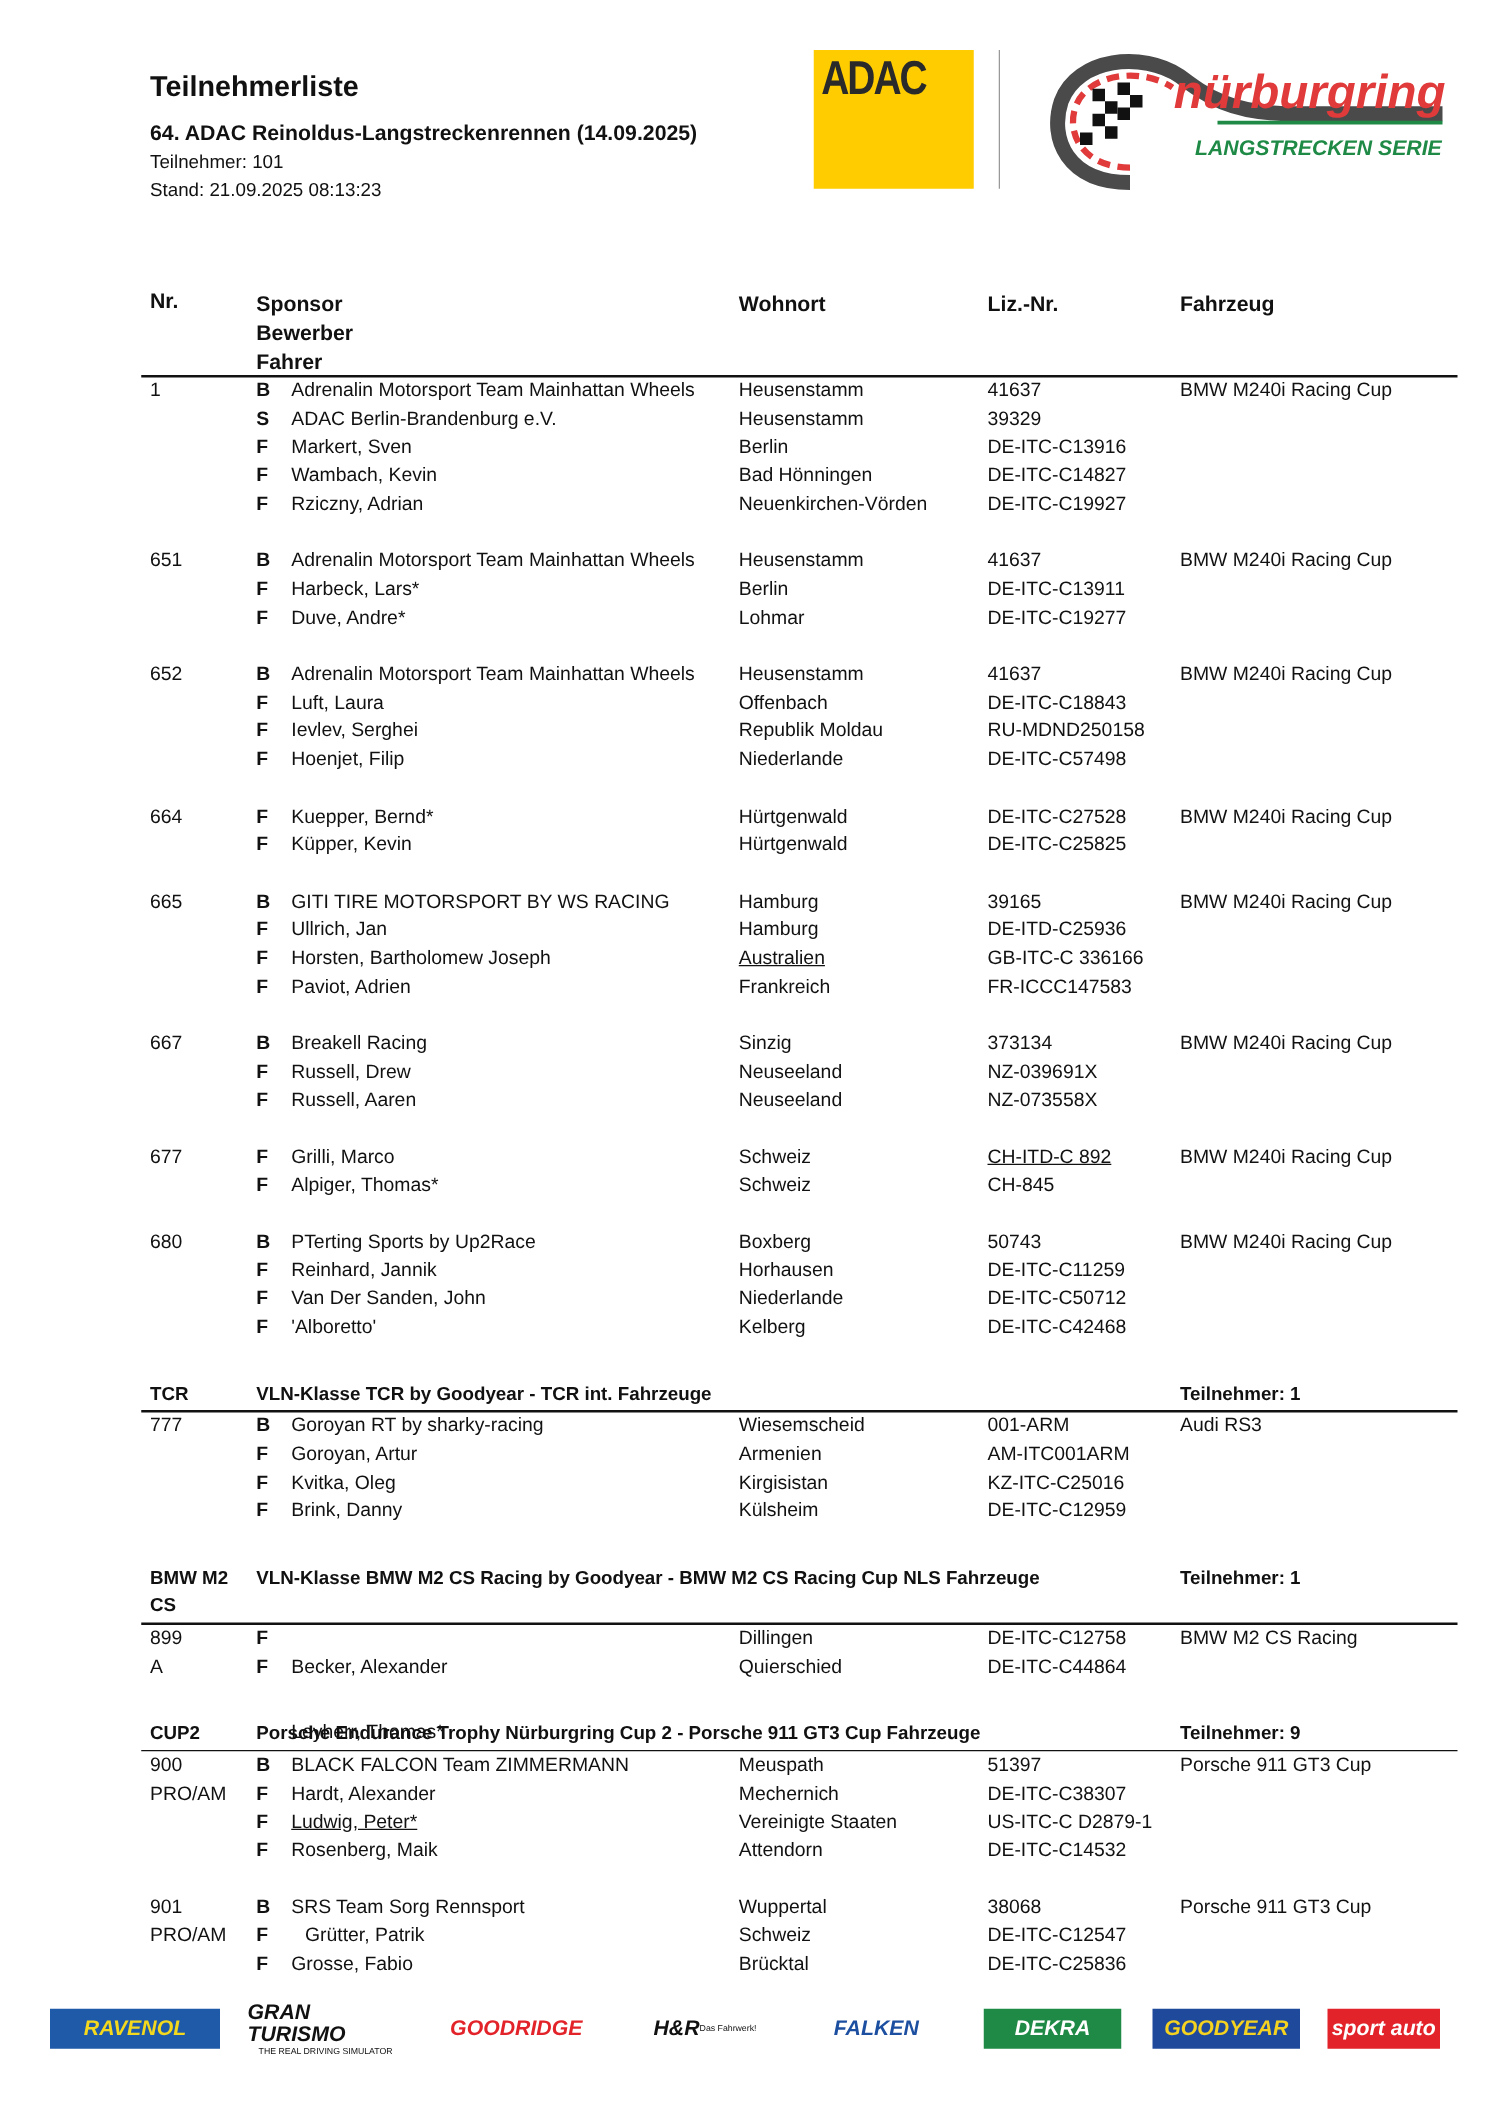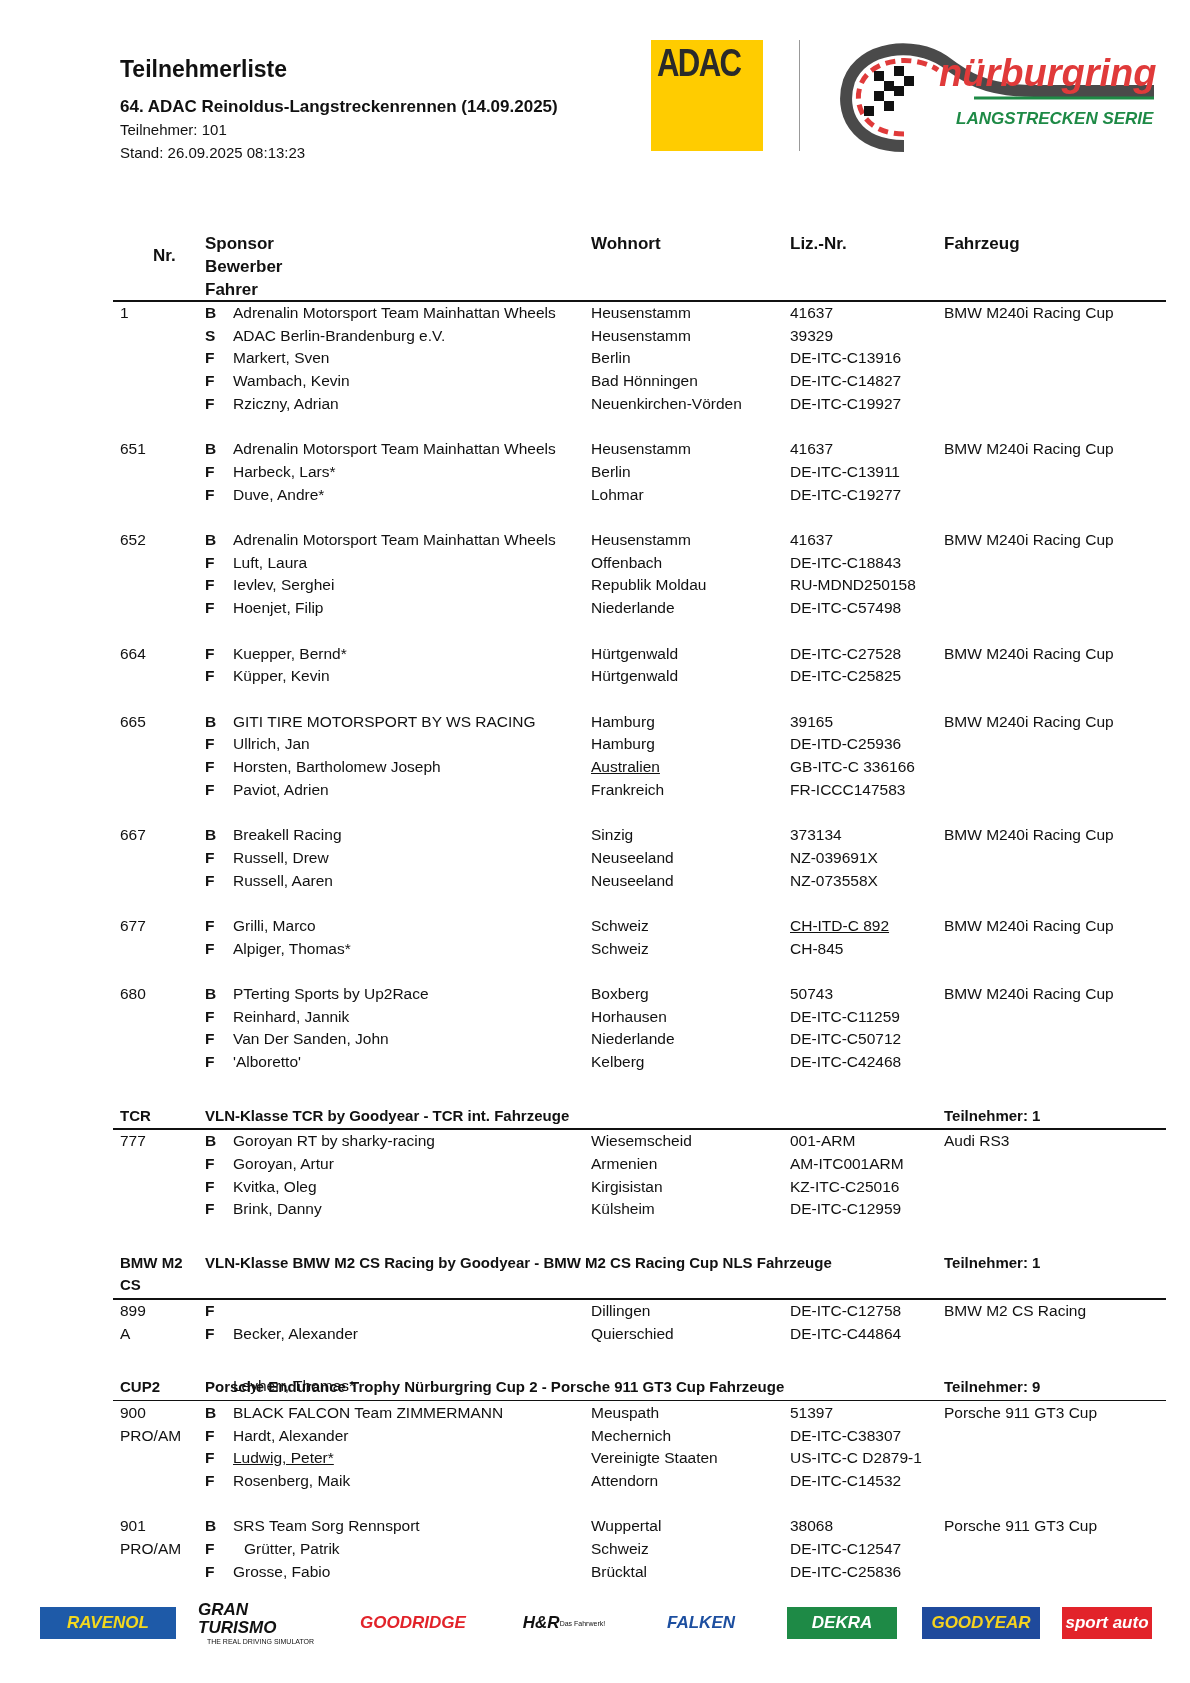--- a/index.html
+++ b/index.html
@@ -3,21 +3,21 @@
 <meta charset="utf-8">
 <style>
   html, body { margin:0; padding:0; background:#ffffff; }
   body { width:1190px; height:1683px; position:relative; overflow:hidden;
          font-family:"Liberation Sans", sans-serif; color:#111; }
   .hdr-title { position:absolute; left:120px; top:56px; font-size:23px; font-weight:bold; }
   .hdr-event { position:absolute; left:120px; top:97px; font-size:17px; font-weight:bold; }
   .hdr-count { position:absolute; left:120px; top:121px; font-size:15px; }
   .hdr-stand { position:absolute; left:120px; top:144px; font-size:15px; }
 
-  .adac { position:absolute; left:651px; top:40px; width:112px; height:111px; background:#ffcc00; }
+  .adac { position:absolute; left:651px; top:40px; width:128px; height:111px; background:#ffcc00; }
   .adac span { position:absolute; left:6px; top:2px; font-size:38px; font-weight:bold; color:#2a2a2a;
                letter-spacing:-2px; transform:scaleX(0.82); transform-origin:left top; }
   .vdiv { position:absolute; left:799px; top:40px; width:1px; height:111px; background:#999; }
   .nbr { position:absolute; left:834px; top:36px; width:330px; height:120px; }
 
   .table { position:absolute; left:0; top:0; width:1190px; }
   .colhead { position:absolute; font-size:17px; font-weight:bold; line-height:23px; }
   .rule { position:absolute; left:113px; width:1053px; height:1.5px; background:#111; }
   .cell { position:absolute; font-size:15.5px; line-height:22.7px; white-space:nowrap; }
   .role { font-weight:bold; }
@@ -26,21 +26,21 @@
   .footer { position:absolute; left:0; top:1595px; width:1190px; height:60px; }
   .logo { position:absolute; display:flex; align-items:center; justify-content:center; }
 </style>
 </head>
 <body>
 
 <div>
   <div class="hdr-title">Teilnehmerliste</div>
   <div class="hdr-event">64. ADAC Reinoldus-Langstreckenrennen (14.09.2025)</div>
   <div class="hdr-count">Teilnehmer: 101</div>
-  <div class="hdr-stand">Stand: 26.09.2025 08:13:23</div>
+  <div class="hdr-stand">Stand: 21.09.2025 08:13:23</div>
 </div>
 
 <div class="adac">
     <span>ADAC</span>
   </div>
 <div class="vdiv"></div>
 <svg class="nbr" viewBox="0 0 330 120">
   <path d="M70 110 C20 110 5 75 15 45 C28 10 80 5 110 25 C130 40 150 55 200 55 L320 55" fill="none" stroke="#4a4a4a" stroke-width="12"></path>
   <path d="M70 98 C32 98 18 70 27 48 C38 22 80 18 104 34" fill="none" stroke="#e03a3a" stroke-width="5" stroke-dasharray="10 6"></path>
   <g>
@@ -52,21 +52,21 @@
       <rect x="60" y="50" width="10" height="10" fill="#111"></rect>
     <rect x="50" y="65" width="10" height="10" fill="#111"></rect>
       <rect x="30" y="70" width="10" height="10" fill="#111"></rect>
   </g>
   <text x="105" y="50" font-family="Liberation Sans, sans-serif" font-size="38" font-weight="bold" font-style="italic" fill="#e03a3a">nürburgring</text>
   <line x1="140" y1="62" x2="320" y2="62" stroke="#1e8a46" stroke-width="3"></line>
   <text x="122" y="88" font-family="Liberation Sans, sans-serif" font-size="17" font-weight="bold" font-style="italic" fill="#1e8a46">LANGSTRECKEN SERIE</text>
 </svg>
 
 <div class="table" id="table">
-  <div class="colhead" style="left:120px;top:244px;margin-left:33px;">Nr.</div>
+  <div class="colhead" style="left:120px;top:229px;">Nr.</div>
   <div class="colhead" style="left:205px;top:232px;">Sponsor</div>
   <div class="colhead" style="left:205px;top:255px;">Bewerber</div>
   <div class="colhead" style="left:205px;top:278px;">Fahrer</div>
   <div class="colhead" style="left:591px;top:232px;">Wohnort</div>
   <div class="colhead" style="left:790px;top:232px;">Liz.-Nr.</div>
   <div class="colhead" style="left:944px;top:232px;">Fahrzeug</div>
   <div class="rule" style="top:300px;"></div>
 <div class="cell" style="left: 120px; top: 302px;">1</div>
     <div class="cell" style="left: 944px; top: 302px;">BMW M240i Racing Cup</div>
     <div class="cell role" style="left: 205px; top: 302px;">B</div>

